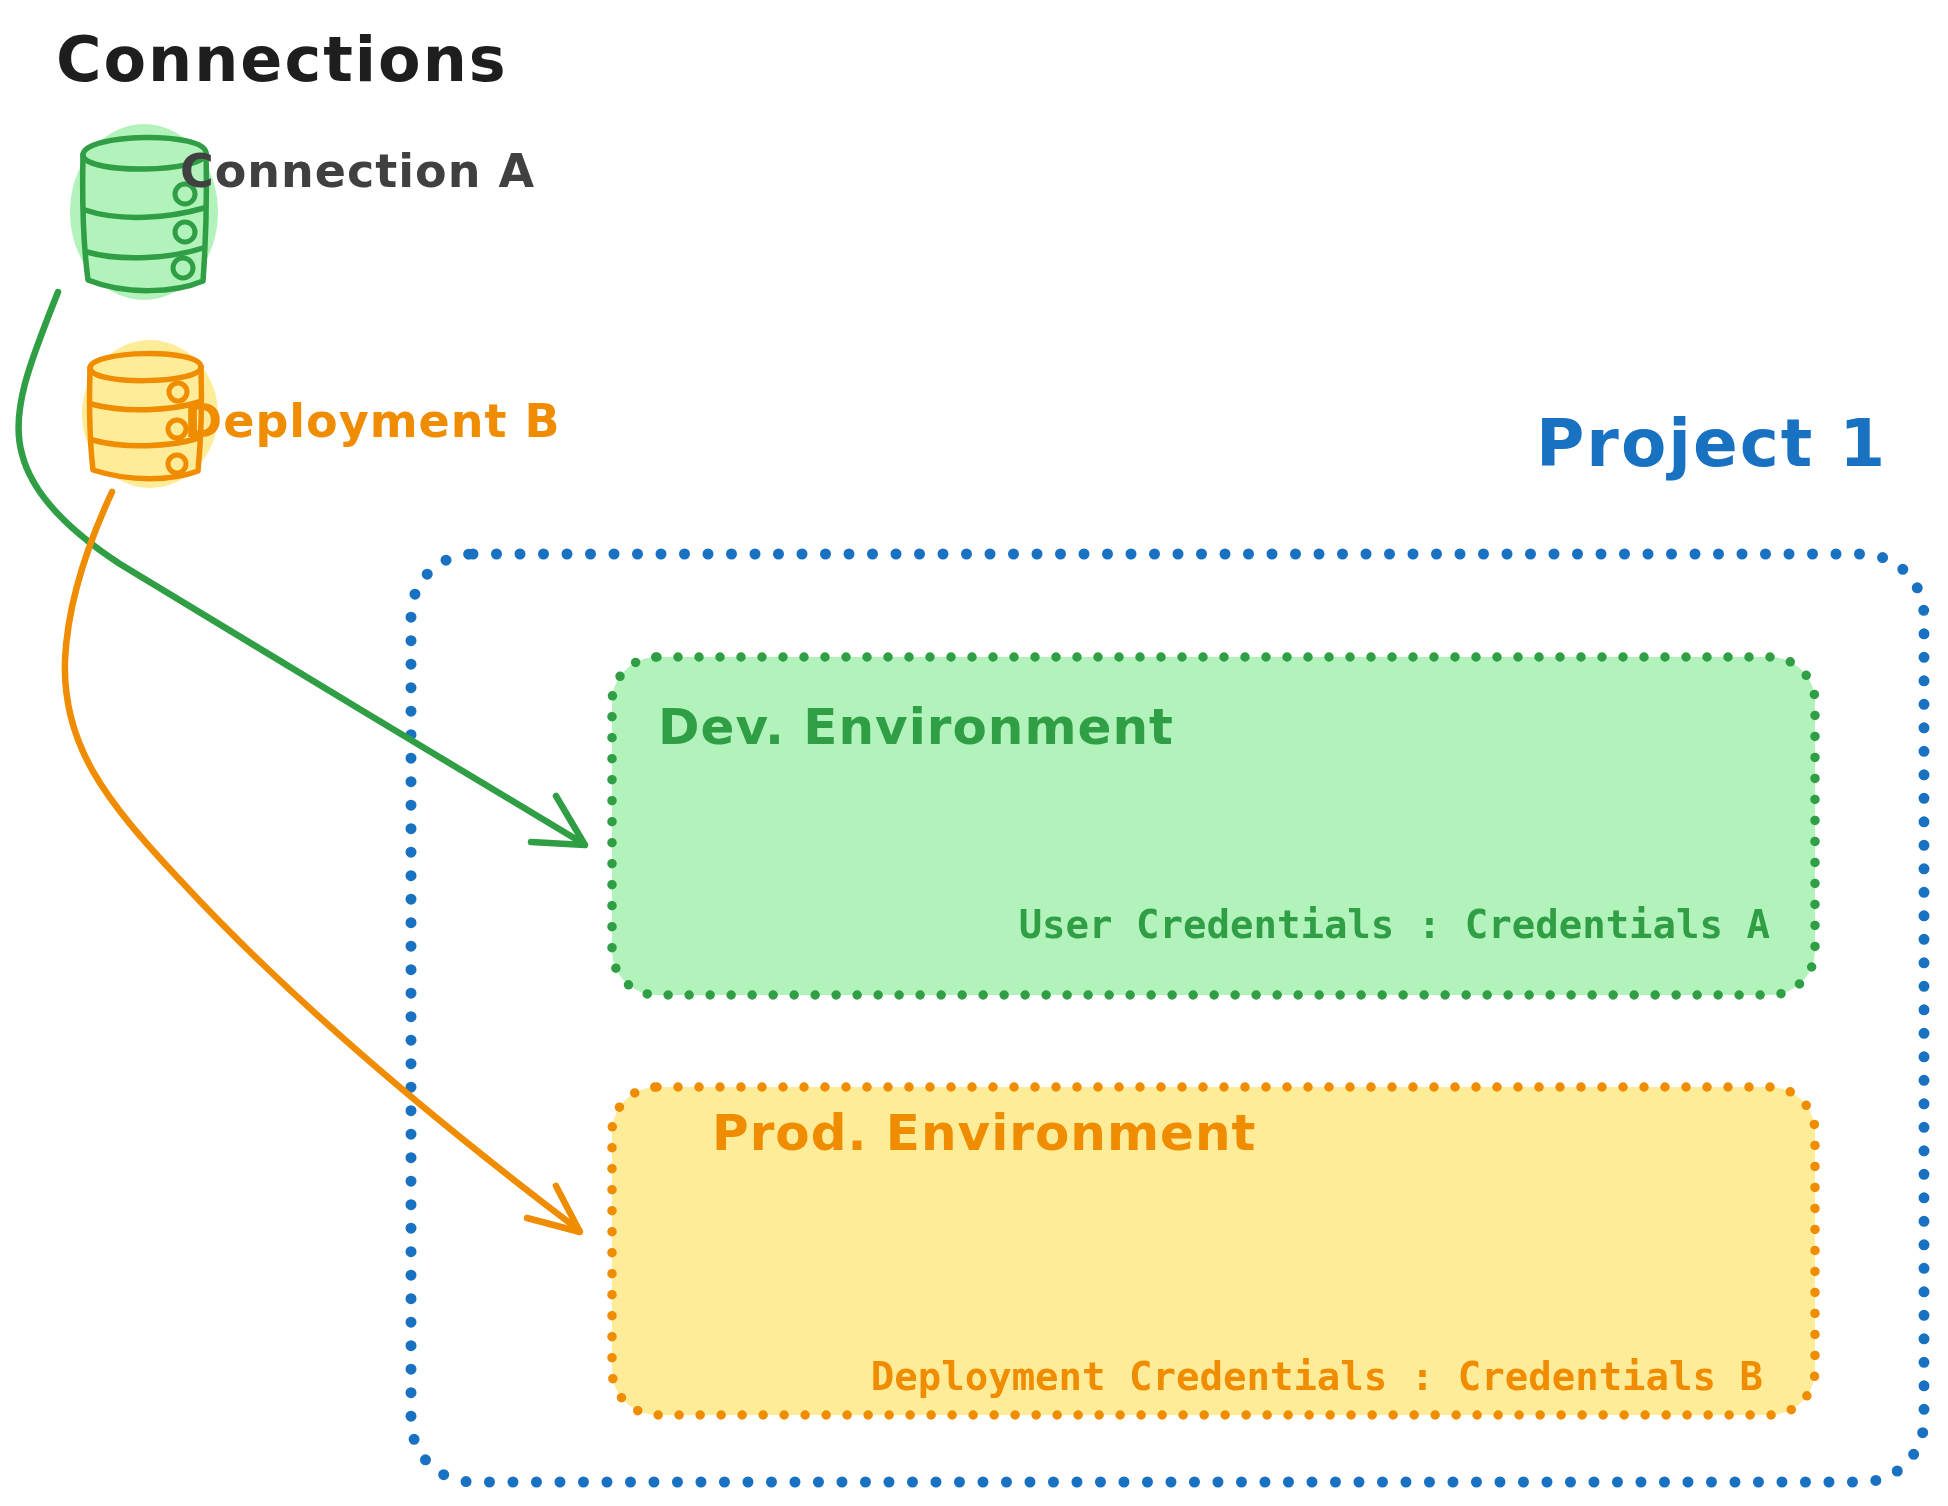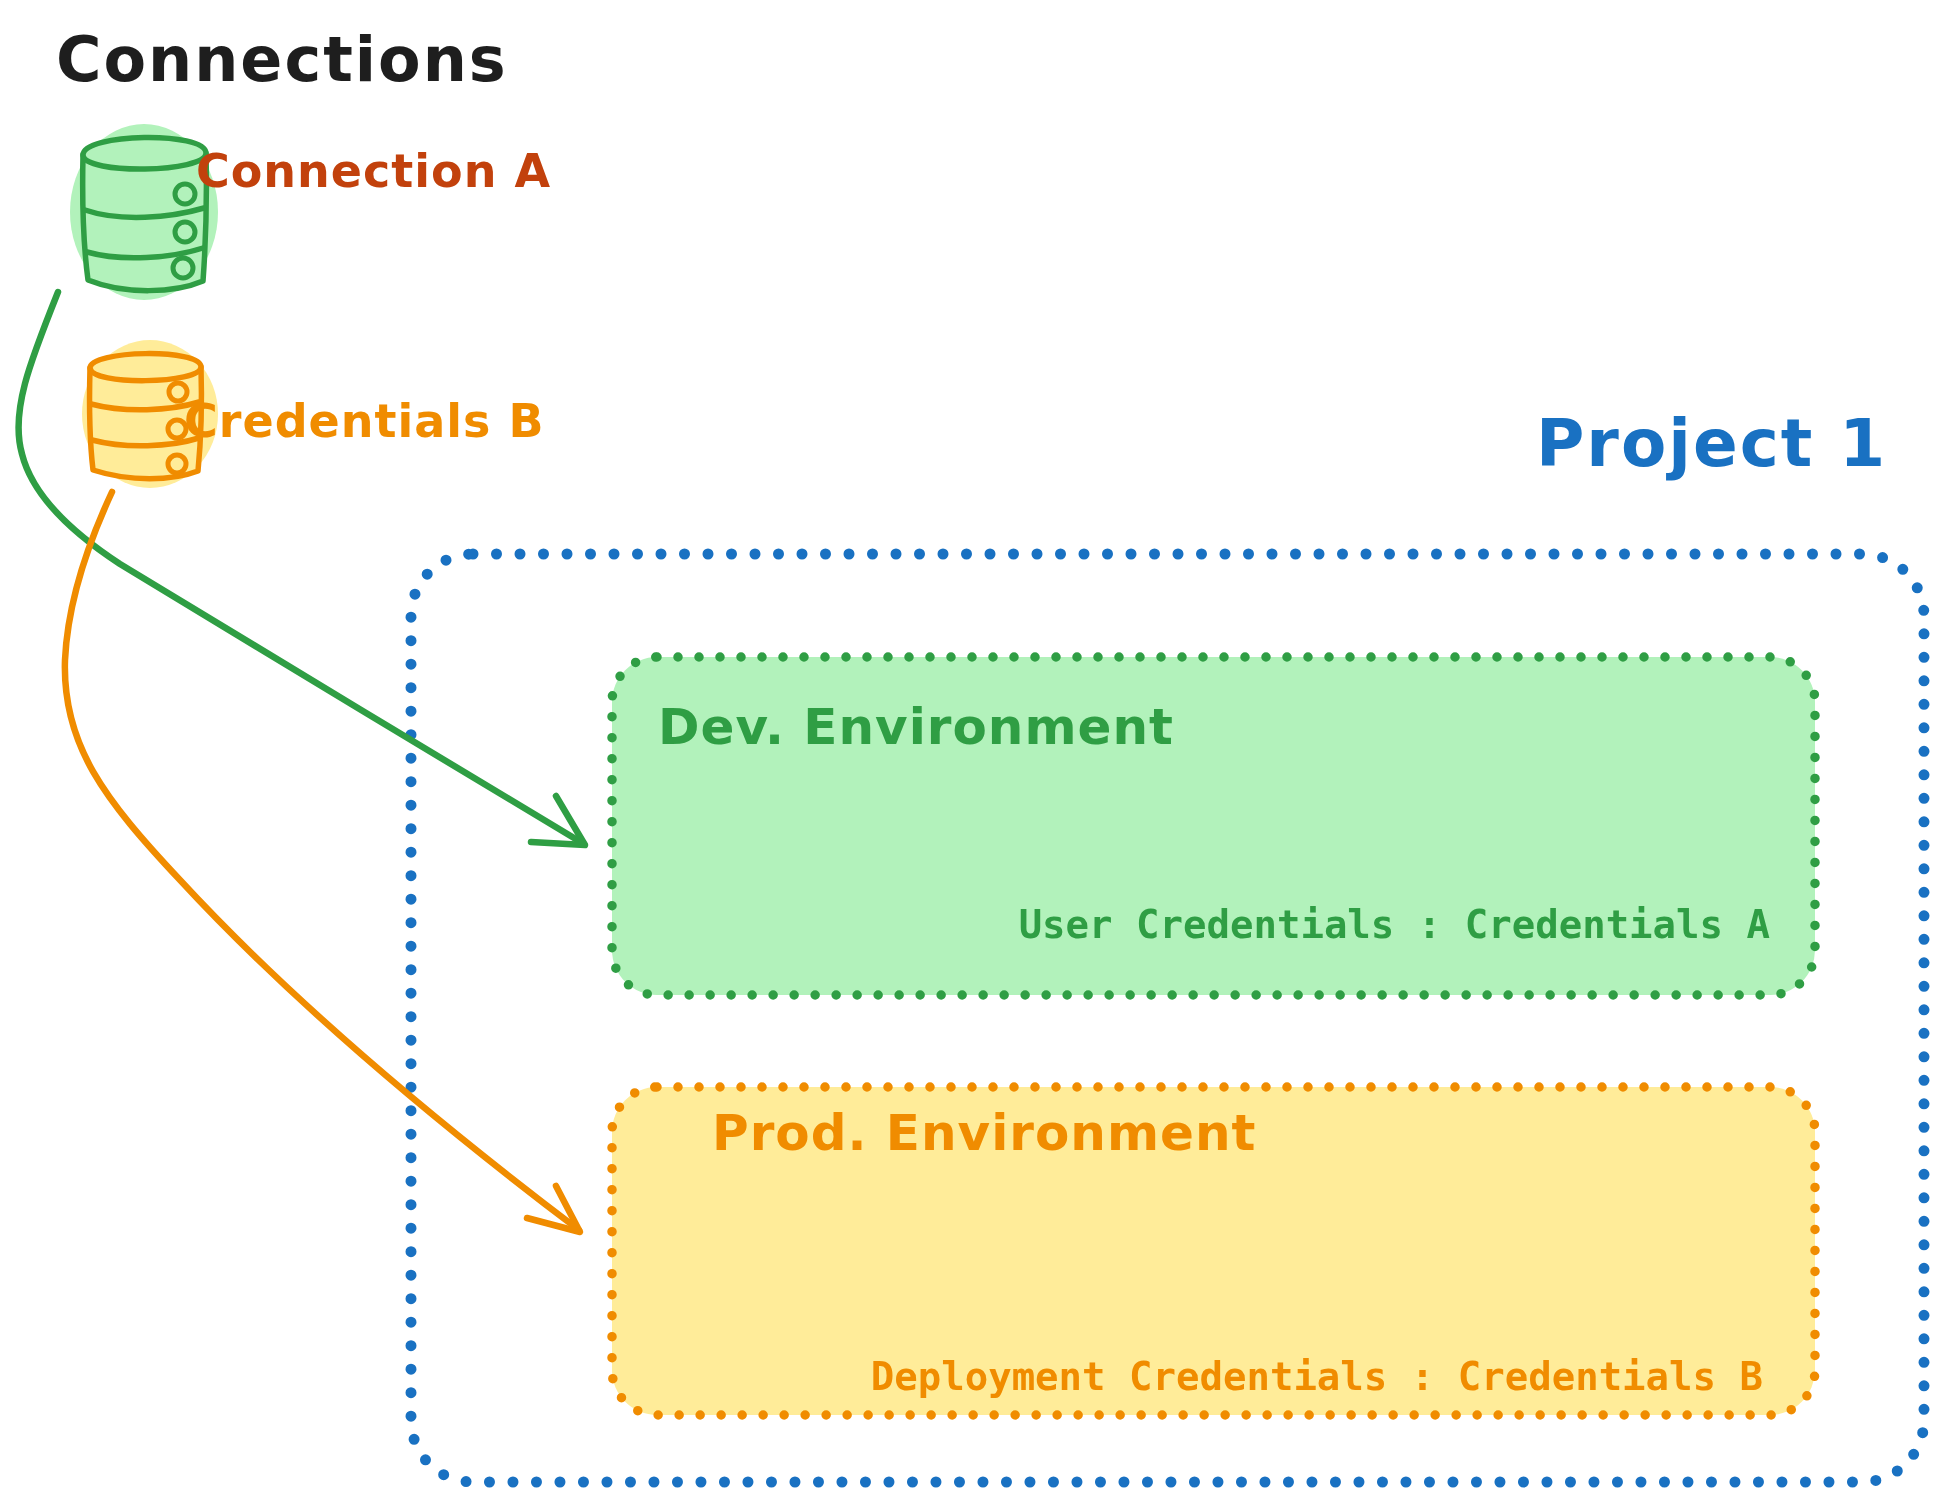--- a/index.html
+++ b/index.html
@@ -13,21 +13,21 @@
   }
   .layer { position: absolute; left: 0; top: 0; }
   .txt { position: absolute; white-space: nowrap; line-height: 1.1; text-align: center; }
   .title {
     left: 56px; top: 26px;
     font-size: 62px; font-weight: 700;
     letter-spacing: 2px;
     color: #1e1e1e;
   }
   .conn-label { font-size: 46px; font-weight: 600; letter-spacing: 1px; }
-  .conn-a { left: 196px; top: 146px; color: #c2410c; }
+  .conn-a { left: 180px; top: 146px; color: #404040; }
   .conn-b { left: 184px; top: 396px; color: #f08c00; }
   .project-label {
     left: 1536px; top: 408px;
     font-size: 66px; font-weight: 700;
     letter-spacing: 2px;
     color: #1971c2;
   }
   .env-label { font-size: 50px; font-weight: 600; letter-spacing: 1px; }
   .dev-label  { left: 658px; top: 700px;  color: #2f9e44; }
   .prod-label { left: 664px; top: 1106px; color: #f08c00; margin-left: 48px; }
@@ -89,21 +89,21 @@
     <g stroke-linecap="round" stroke-linejoin="round">
       <path d="M 112,492 C 92,535 68,595 65,660 C 62,745 105,800 180,880 C 300,1010 460,1140 579,1230" class="nofill stroke-orange" stroke-width="6.5"></path>
       <path d="M 527,1218 L 580,1232 L 556,1186" class="nofill stroke-orange" stroke-width="6.5"></path>
     </g>
   </svg>
 
   <div class="txt title">Connections</div>
 
   <div class="txt conn-label conn-a">Connection A</div>
 
-  <div class="txt conn-label conn-b">Credentials B</div>
+  <div class="txt conn-label conn-b">Deployment B</div>
 
   <div class="txt project-label">Project 1</div>
 
   <div class="txt env-label dev-label">Dev. Environment</div>
 
   <div class="txt cred cred-dev">User Credentials : Credentials A</div>
 
   <div class="txt env-label prod-label">Prod. Environment</div>
 
   <div class="txt cred cred-prod">Deployment Credentials : Credentials B</div>

